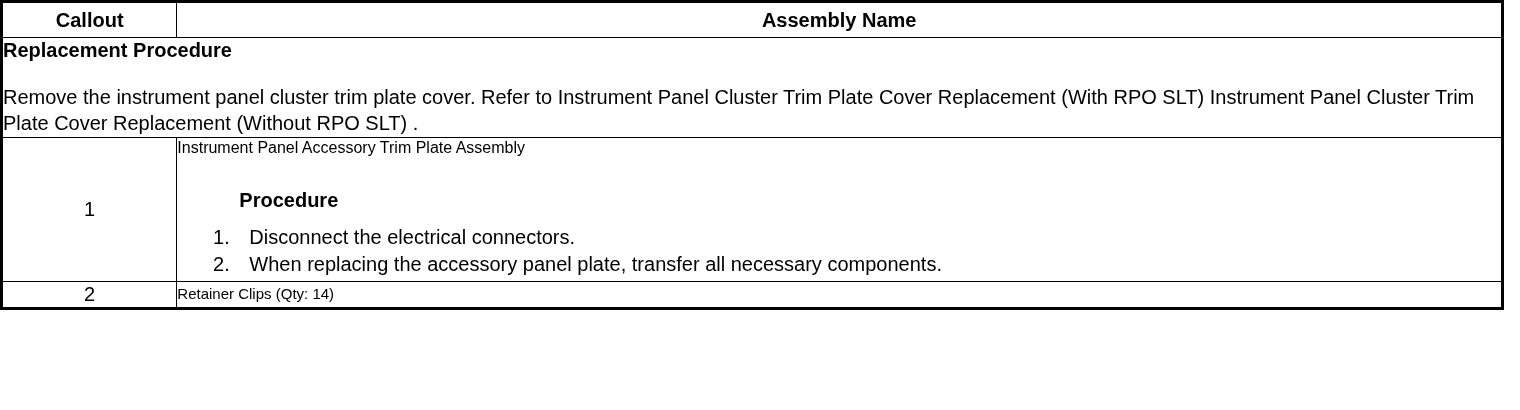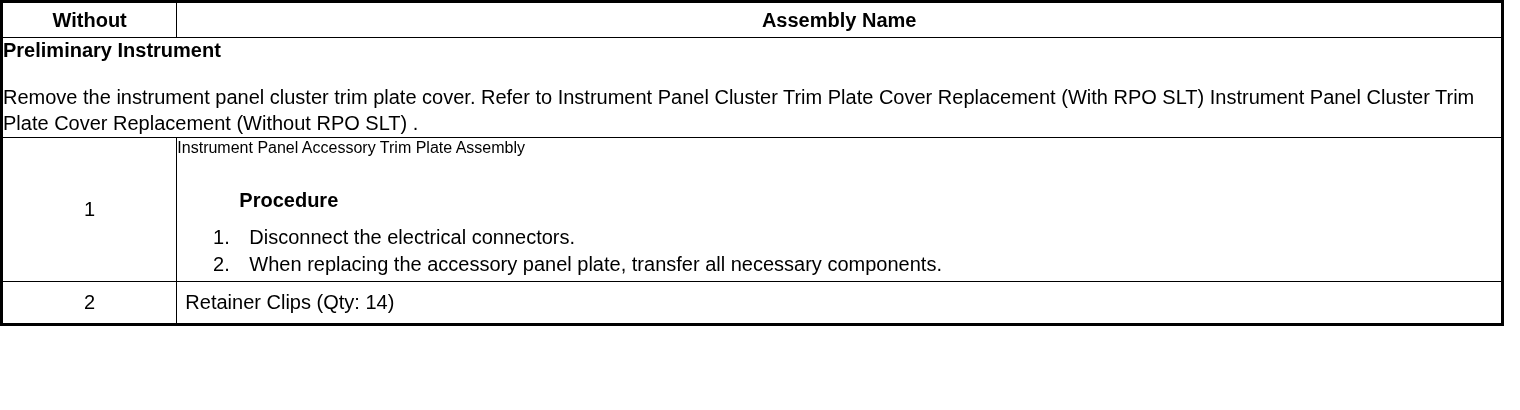--- a/index.html
+++ b/index.html
@@ -101,40 +101,40 @@
   }
   ol.steps li {
     margin: 0 0 2px 0;
     padding-left: 14px;
     line-height: 1.26;
   }
   .simple-cell {
     padding: 7px 6px 7px 7px;
     vertical-align: middle !important;
   }
-  .simple-cell p { margin: 8px; font-size: 20px; }
+  .simple-cell p { margin: 0; font-size: 15px; }
 </style>
 </head>
 <body>
 
 <div class="sheet">
   <table class="proc-table">
     <colgroup>
       <col class="col-callout">
       <col class="col-name">
     </colgroup>
     <tbody>
       <tr>
-        <td class="hdr-cell">Without</td>
+        <td class="hdr-cell">Callout</td>
         <td class="hdr-cell">Assembly Name</td>
       </tr>
 
       <tr>
         <td class="prelim-cell" colspan="2">
-          <p class="prelim-title">Preliminary Instrument</p>
+          <p class="prelim-title">Replacement Procedure</p>
           <p class="prelim-body">Remove the instrument panel cluster trim plate cover. Refer to Instrument Panel Cluster Trim Plate Cover Replacement (With RPO SLT) Instrument Panel Cluster Trim Plate Cover Replacement (Without RPO SLT) .</p>
         </td>
       </tr>
 
       <tr>
         <td class="callout-cell">1</td>
         <td class="name-cell">
           <p class="name-title">Instrument Panel Accessory Trim Plate Assembly</p>
           <p class="sub-head">Procedure</p>
           <ol class="steps">

